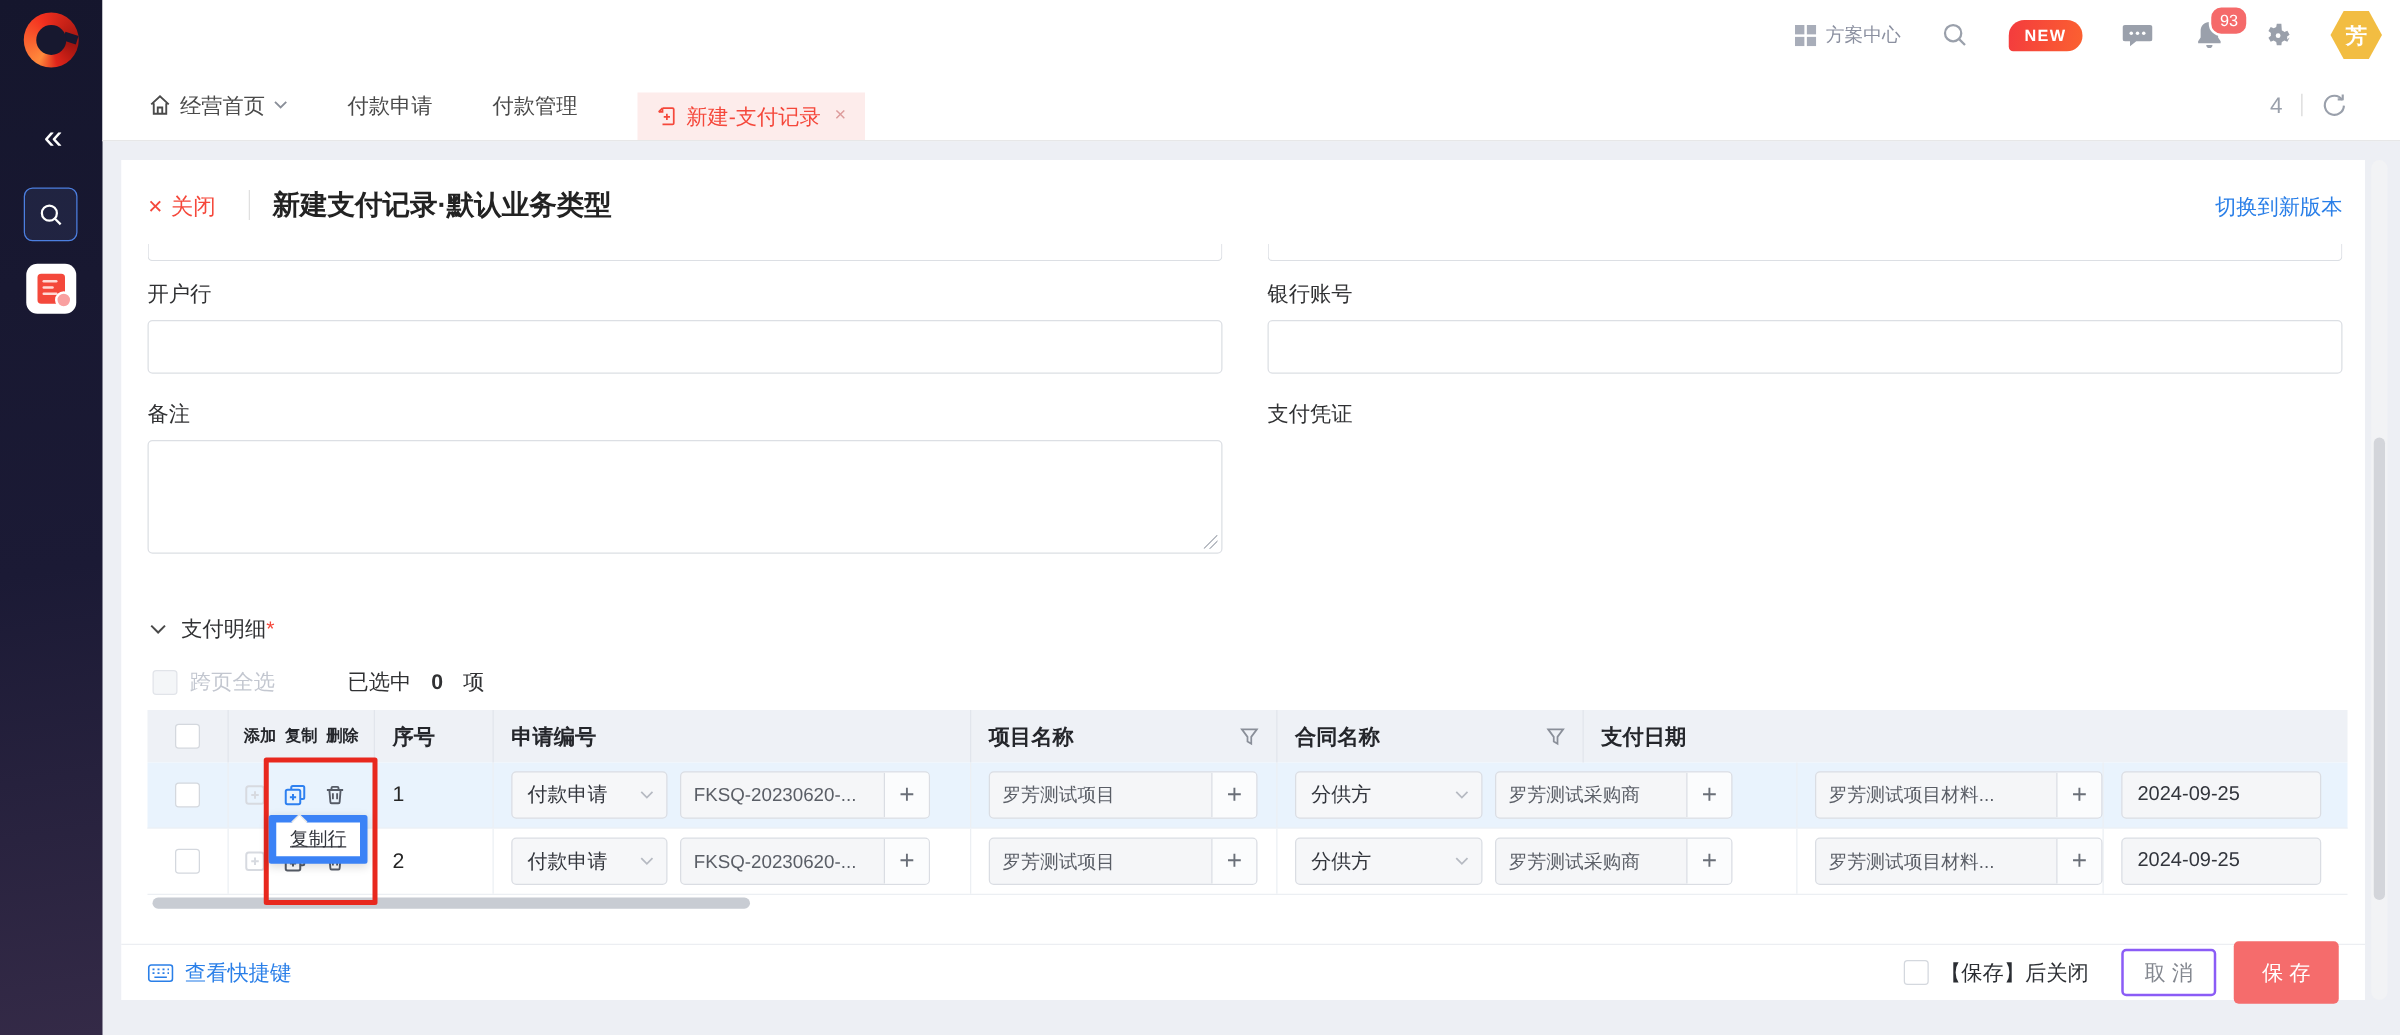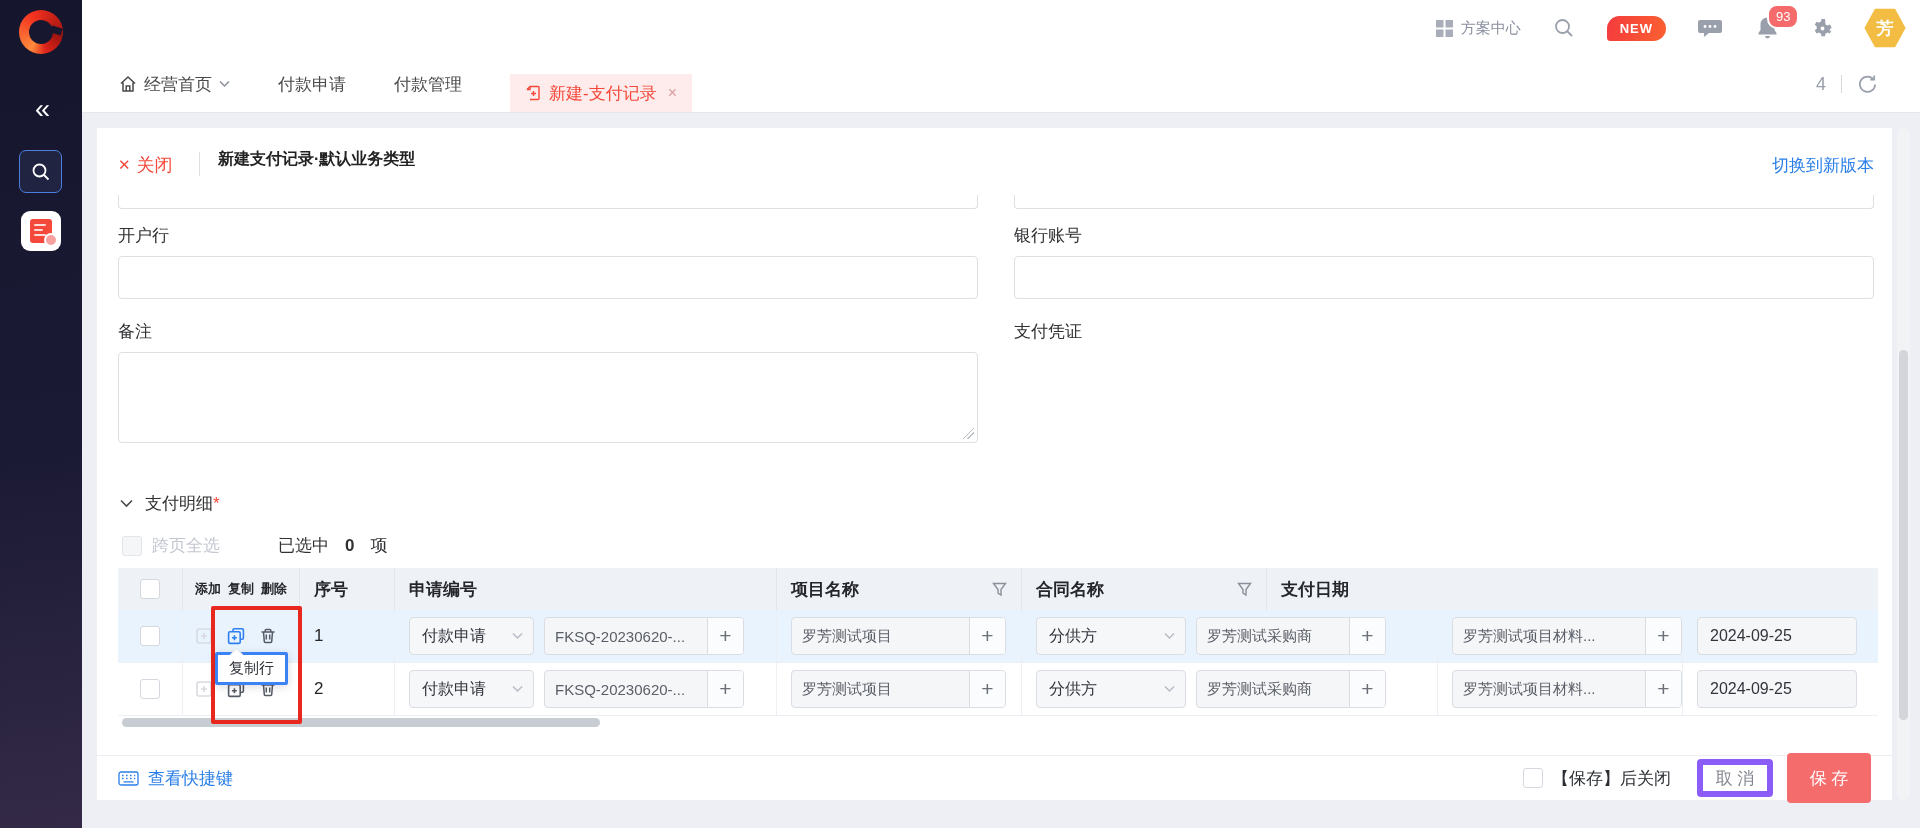--- a/index.html
+++ b/index.html
@@ -62,21 +62,21 @@
   .tab-close { color:#dd9c9c; font-size:16px; margin-left:3px; cursor:pointer; }
   .tabbar-right { margin-left:auto; display:flex; align-items:center; margin-right:42px; }
   .tab-counter { color:#9aa0ab; font-size:18px; }
   .tab-vdiv { width:1px; height:18px; background:#d8d8d8; margin:0 15px; }
 
   
   .card { position:absolute; left:97px; top:128px; width:1795px; height:672px; background:#fff; }
   .close-btn { position:absolute; left:21px; top:25px; display:flex; align-items:center; gap:6px;
     color:#f5483b; font-size:18px; cursor:pointer; }
   .title-vdiv { position:absolute; left:102px; top:24px; width:1px; height:24px; background:#e0e0e0; }
-  .page-title { position:absolute; left:121px; top:21px; font-size:16px; font-weight:bold; color:#222; }
+  .page-title { position:absolute; left:121px; top:21px; font-size:22px; font-weight:bold; color:#222; }
   .switch-link { position:absolute; right:18px; top:26px; color:#2a7fe8; font-size:17px; cursor:pointer; }
 
   .sliver { position:absolute; top:67px; height:14px; border:1px solid #dcdfe4; border-top:none;
     border-radius:0 0 4px 4px; }
   .sliver.l { left:21px; width:860px; } .sliver.r { left:917px; width:860px; }
 
   .f-label { position:absolute; font-size:17px; color:#303133; }
   .input-lg { position:absolute; top:128px; width:860px; height:43px;
     border:1px solid #dcdfe4; border-radius:4px; background:#fff; }
   .remark-box { position:absolute; left:21px; top:224px; width:860px; height:91px;
@@ -138,32 +138,32 @@
   .g200 { width:200px; } .g215 { width:215px; } .g190 { width:190px; } .g217 { width:259px; }
   .date-input { width:160px; height:38px; background:#f5f6f8; border:1px solid #dadde3; border-radius:4px;
     display:flex; align-items:center; padding-left:12px; font-size:16px; color:#32353c; cursor:text; }
 
   .hscroll { position:absolute; left:25px; top:590px; width:478px; height:9px; border-radius:5px;
     background:#c8ccd3; cursor:pointer; }
 
   .annotation { position:absolute; left:114px; top:478px; width:91px; height:118px;
     border:4px solid #e8281e; border-radius:2px; z-index:30; }
   .tooltip { position:absolute; left:118px; top:524px; z-index:31; background:#fff;
-    border:3px solid #3b82f6; box-shadow:0 2px 8px rgba(0,0,0,.14); padding:4px 11px;
-    font-size:15px; color:#32353c; border-radius:2px; white-space:nowrap; }
+    border:6px solid #3b82f6; box-shadow:0 2px 8px rgba(0,0,0,.14); padding:4px 11px;
+    font-size:15px; color:#32353c; border-radius:2px; white-space:nowrap;text-decoration:underline; }
   .tooltip::before { content:""; position:absolute; top:-5px; left:14px; width:8px; height:8px;
     background:#fff; border-left:1px solid #e6e6e6; border-top:1px solid #e6e6e6; transform:rotate(45deg); }
 
   
   .cfooter { position:absolute; left:0; bottom:0; width:100%; height:45px; border-top:1px solid #eceef2;
     display:flex; align-items:center; padding:0 21px; }
   .shortcut { display:flex; align-items:center; gap:9px; color:#2a7fe8; font-size:17px; cursor:pointer;font-family:Liberation Mono, monospace; }
   .footer-right { margin-left:auto; display:flex; align-items:center; }
   .saveclose-label { font-size:17px; color:#2b2e33; margin-left:9px; }
-  .btn-cancel { margin-left:26px; width:76px; height:38px; border:6px solid #8b5cf6; border-radius:4px;
+  .btn-cancel { margin-left:26px; width:76px; height:38px; border:2px solid #8b5cf6; border-radius:4px;
     background:#fff; color:#83878f; font-size:17px; display:flex; align-items:center; justify-content:center; cursor:pointer; }
   .btn-save { margin-left:14px; width:84px; height:50px; border-radius:4px; background:#f56c6c;
     color:#fff; font-size:17px; display:flex; align-items:center; justify-content:center; cursor:pointer; }
 
   .vscroll-track { position:absolute; left:1897px; top:128px; width:13px; height:672px;
     background:#f2f3f5; border-radius:7px; }
   .vscroll-thumb { position:absolute; left:1899px; top:350px; width:9px; height:370px;
     background:#d3d5da; border-radius:5px; cursor:grab; }
 </style>
 </head>

